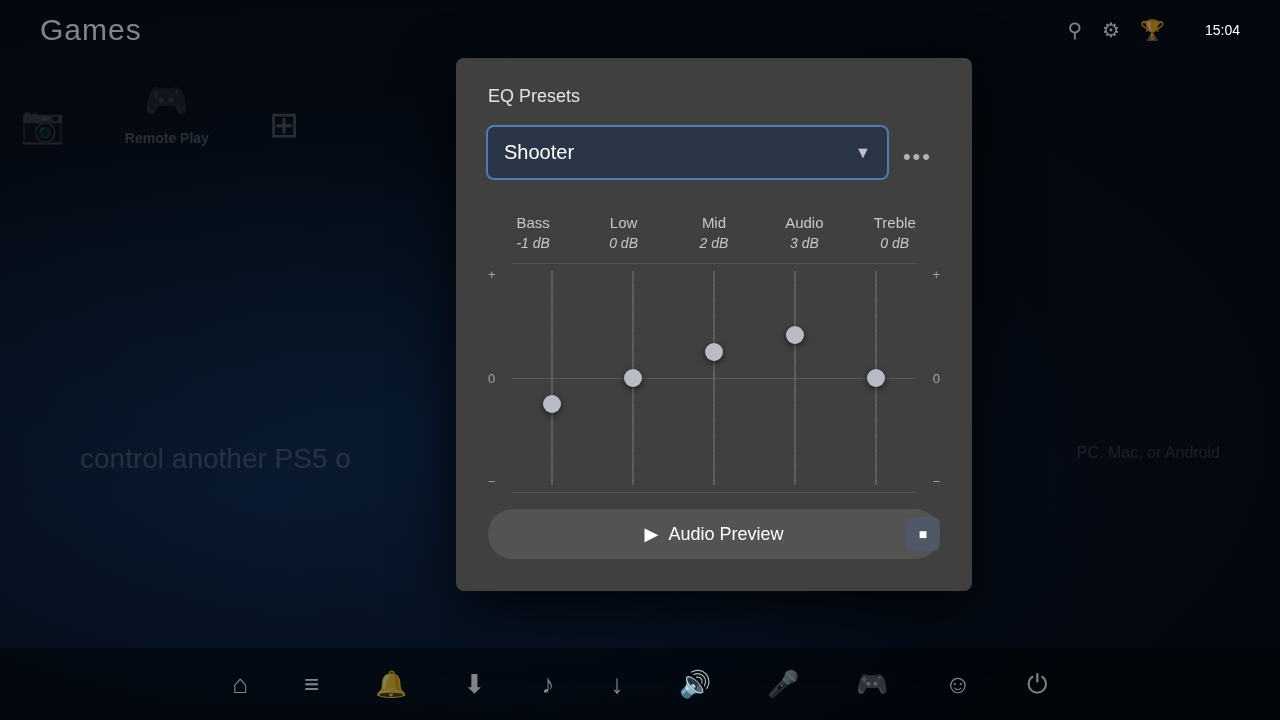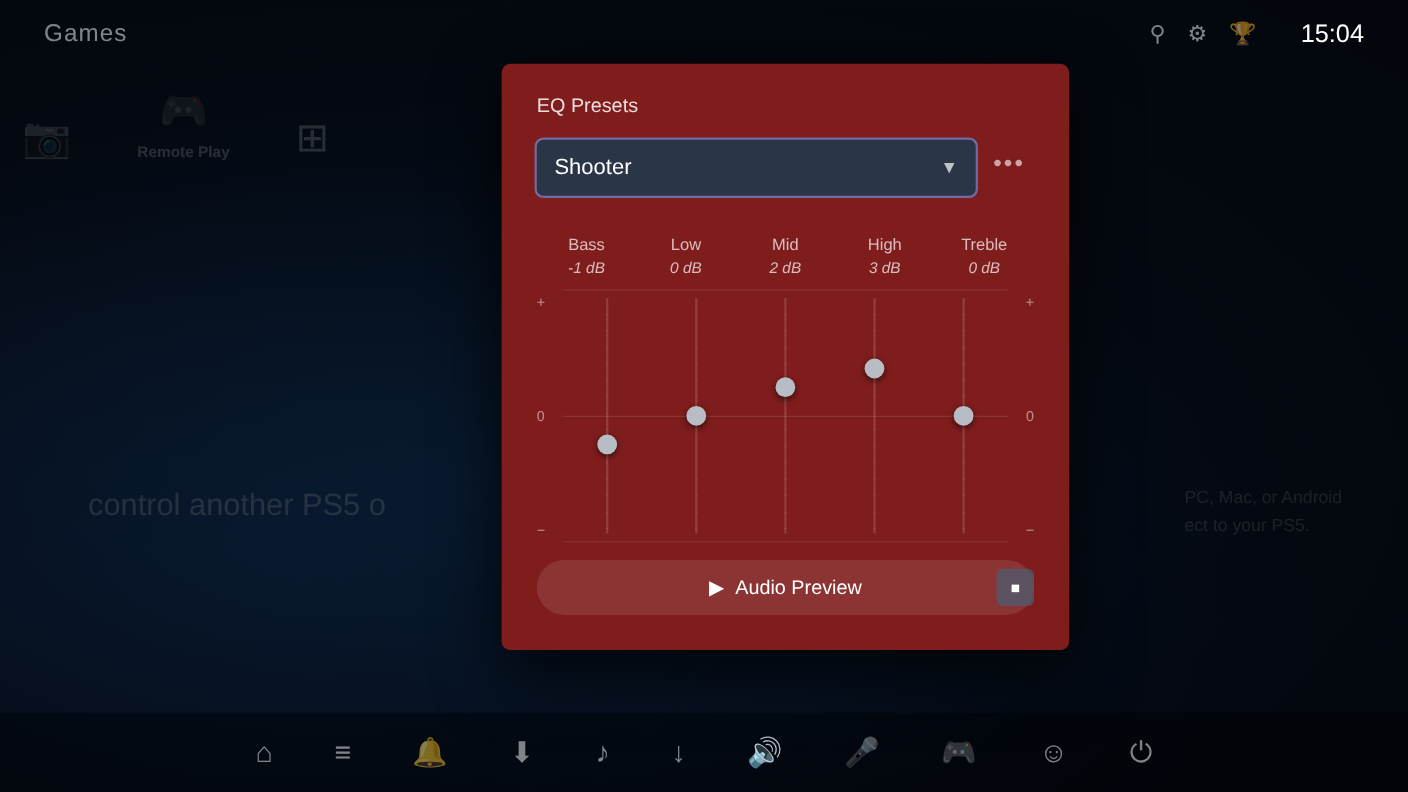--- a/index.html
+++ b/index.html
@@ -34,40 +34,40 @@
       top: 0; left: 0; right: 0;
       height: 60px;
       display: flex;
       align-items: center;
       padding: 0 40px;
       z-index: 10;
     }
 
     .topbar-title {
       color: rgba(255,255,255,0.5);
-      font-size: 22px;
+      font-size: 30px;
       font-weight: 300;
       letter-spacing: 1px;
     }
 
     .topbar-icons {
       margin-left: auto;
       display: flex;
       align-items: center;
       gap: 20px;
     }
 
     .topbar-icon {
       color: rgba(255,255,255,0.5);
       font-size: 20px;
     }
 
     .topbar-time {
       color: white;
-      font-size: 23px;
+      font-size: 14px;
       font-weight: 300;
       margin-left: 20px;
     }
 
     
     .bg-content {
       position: absolute;
       top: 80px;
       left: 20px;
       z-index: 1;
@@ -125,38 +125,38 @@
       background: rgba(0,0,0,0.5);
       z-index: 5;
     }
 
     
     .modal {
       position: absolute;
       top: 58px;
       left: 456px;
       width: 516px;
-      background: #7f1d1d;
+      background: #404040;
       border-radius: 8px;
       padding: 28px 32px 32px;
       z-index: 20;
       box-shadow: 0 20px 60px rgba(0,0,0,0.8);
     }
 
     .modal-title {
       color: rgba(255,255,255,0.85);
       font-size: 18px;
       font-weight: 400;
       margin-bottom: 20px;
     }
 
     
     .dropdown-row {
       display: flex;
-      align-items: flex-start;
+      align-items: flex-end;
       gap: 8px;
       margin-bottom: 36px;
     }
 
     .dropdown {
       flex: 1;
       background: #2a3648;
       border: none;
       border-radius: 6px;
       padding: 14px 16px;
@@ -308,41 +308,40 @@
   </div>
 </div>
 
 <div class="bg-text-area">
   <br>
   <span>control another PS5 o</span>
 </div>
 
 <div class="bg-text-right">
   <div>PC, Mac, or Android</div>
-  <div>ect to your PS5.</div>
 </div>
 
 <div class="overlay-backdrop"></div>
 
 <div class="modal">
   <div class="modal-title">EQ Presets</div>
 
   <div class="dropdown-row">
     <div class="dropdown">
       <span>Shooter</span>
       <span class="dropdown-arrow">▼</span>
     </div>
     <button class="more-btn">•••</button>
   </div>
 
   <div class="eq-labels-row">
     <div class="eq-band-label">Bass</div>
     <div class="eq-band-label">Low</div>
     <div class="eq-band-label">Mid</div>
-    <div class="eq-band-label">High</div>
+    <div class="eq-band-label">Audio</div>
     <div class="eq-band-label">Treble</div>
   </div>
 
   <div class="eq-db-row">
     <div class="eq-db-val">-1 dB</div>
     <div class="eq-db-val">0 dB</div>
     <div class="eq-db-val">2 dB</div>
     <div class="eq-db-val">3 dB</div>
     <div class="eq-db-val">0 dB</div>
   </div>

